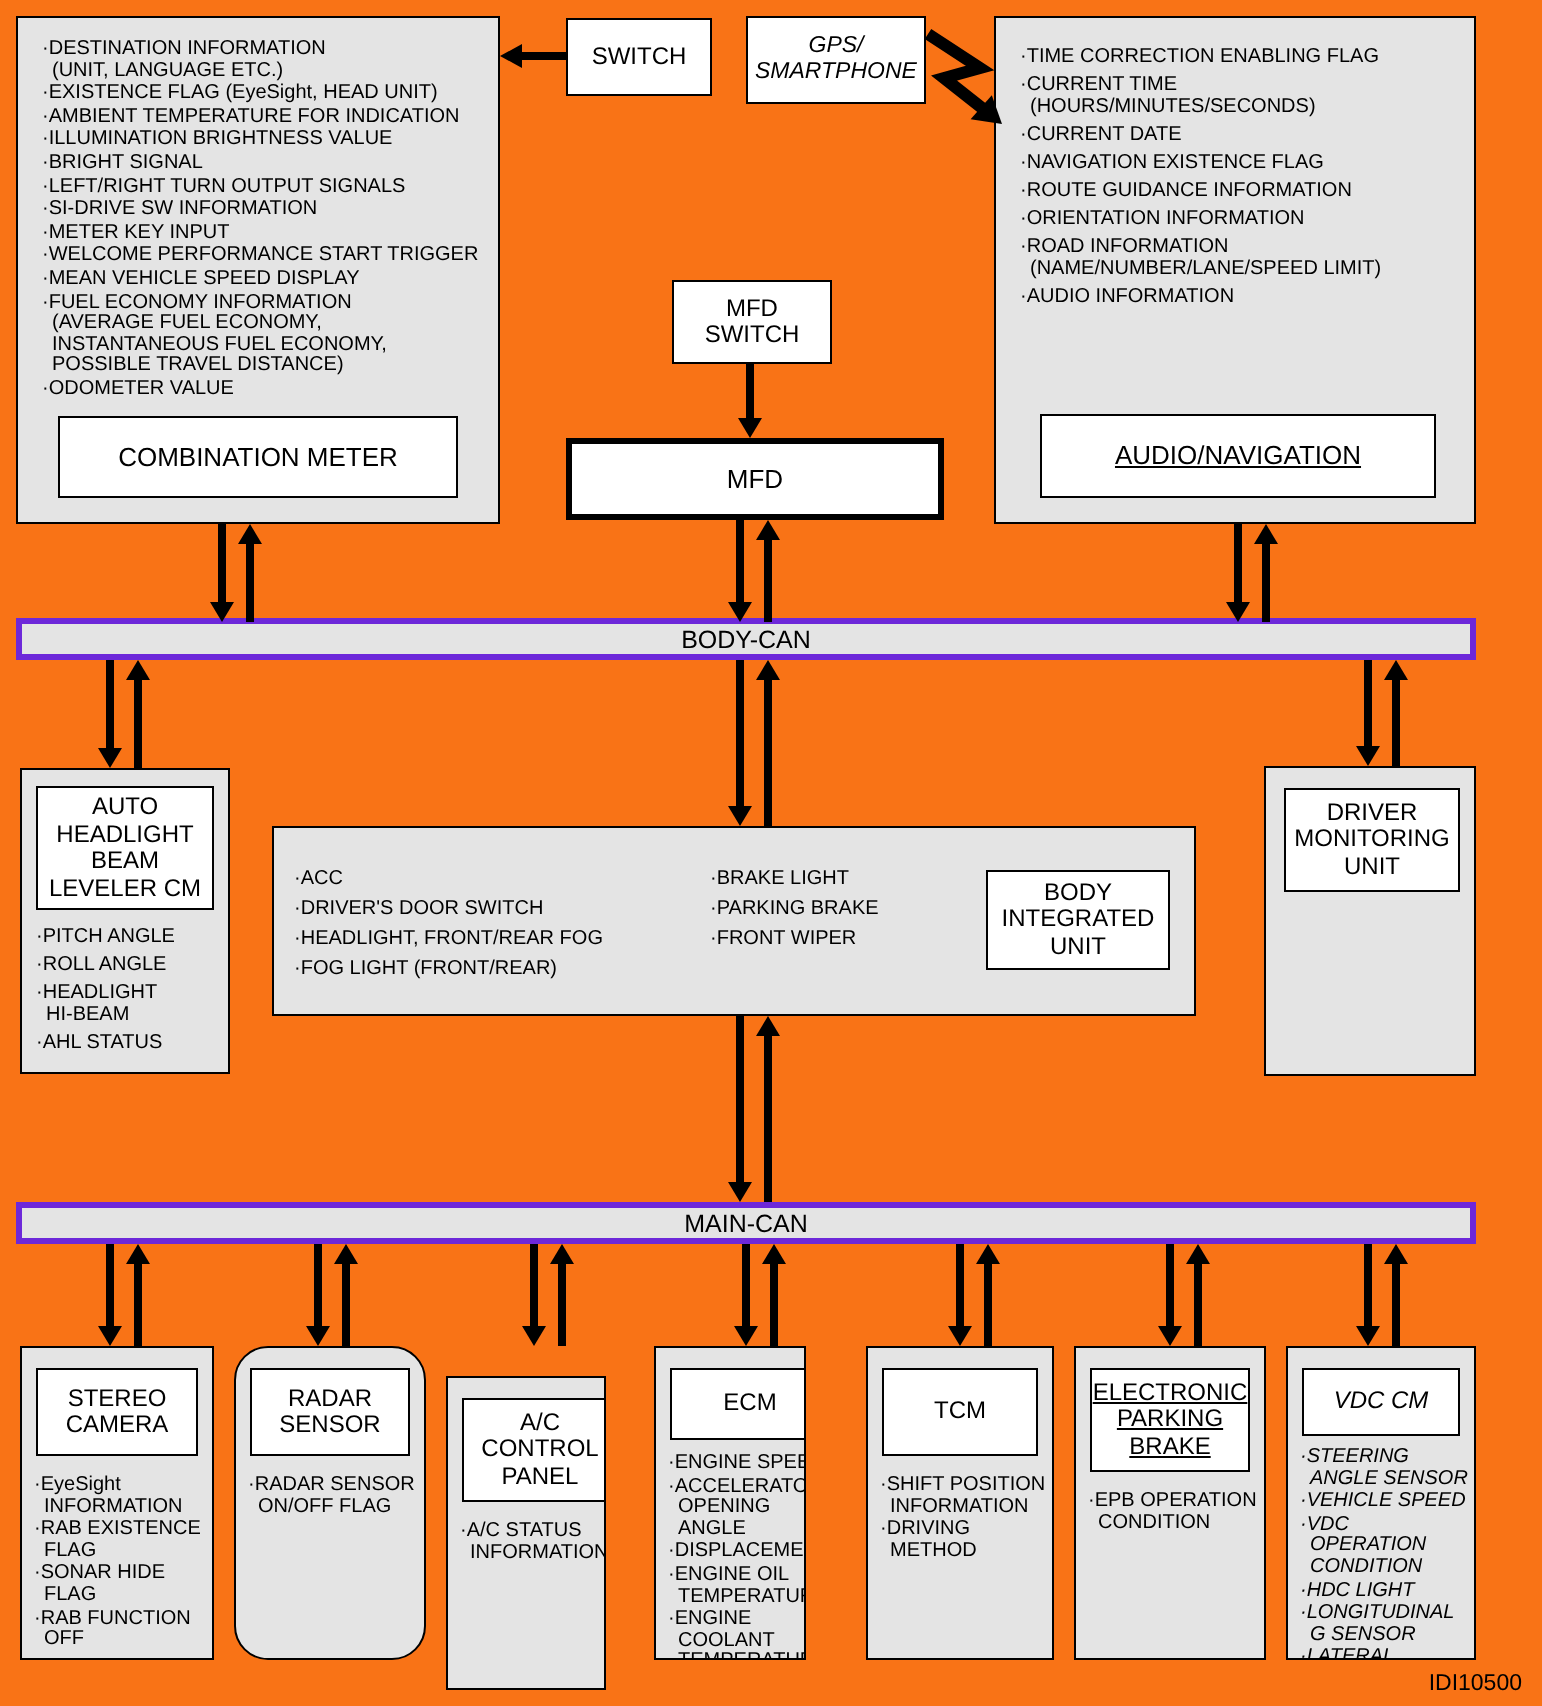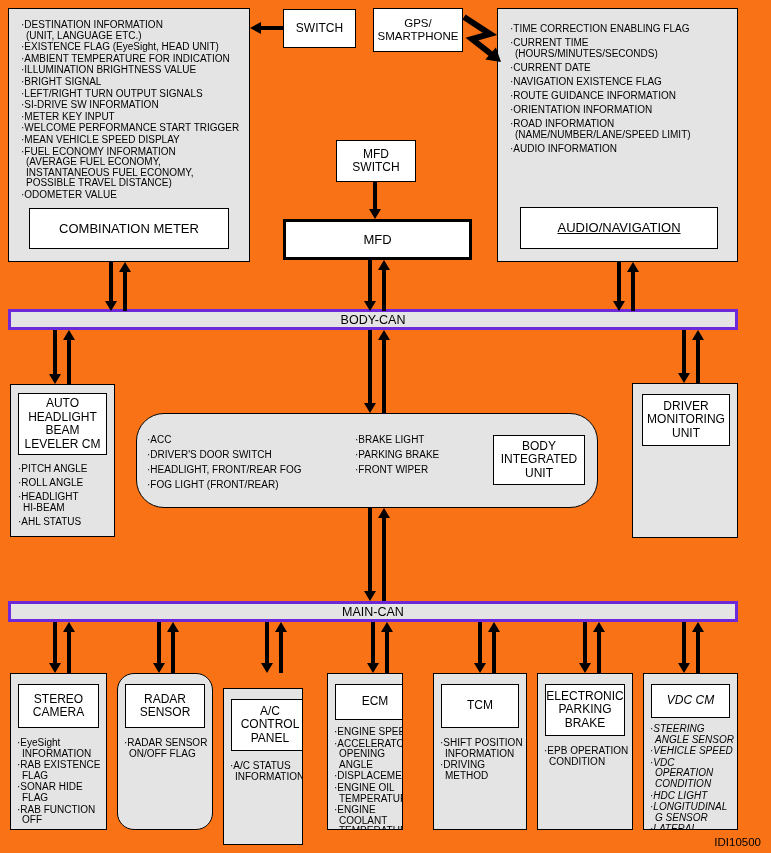--- a/index.html
+++ b/index.html
@@ -65,21 +65,21 @@
 (AVERAGE FUEL ECONOMY,
 INSTANTANEOUS FUEL ECONOMY,
 POSSIBLE TRAVEL DISTANCE)</div>
         <div class="li">ODOMETER VALUE</div>
       </div>
     <div class="wbox big" style="left:20px; bottom:12px; width:200px; height:41px;">COMBINATION METER</div>
   </div>
 
   <div class="wbox" style="left:283px; top:9px; width:73px; height:39px;">SWITCH</div>
 
-  <div class="wbox" style="left:373px; top:8px; width:90px; height:44px; font-size:11.5px; line-height:13px;">GPS/
+  <div class="wbox" style="left:373px; top:8px; width:90px; height:44px; font-size:11.5px; line-height:13px;font-style:italic;">GPS/
 SMARTPHONE</div>
 
   <div class="gbox" style="left:497px; top:8px; width:241px; height:254px;">
     <div class="list" style="left:12px; top:14px; width:222px;">
         <div class="li">TIME CORRECTION ENABLING FLAG</div>
         <div class="li">CURRENT TIME (HOURS/MINUTES/SECONDS)</div>
         <div class="li">CURRENT DATE</div>
         <div class="li">NAVIGATION EXISTENCE FLAG</div>
         <div class="li">ROUTE GUIDANCE INFORMATION</div>
         <div class="li">ORIENTATION INFORMATION</div>
@@ -119,21 +119,21 @@
 LEVELER CM</div>
     <div class="list" style="left:7px; top:78px; width:94px;">
         <div class="li">PITCH ANGLE</div>
         <div class="li">ROLL ANGLE</div>
         <div class="li">HEADLIGHT
 HI-BEAM</div>
         <div class="li">AHL STATUS</div>
       </div>
   </div>
 
-  <div class="gbox" style="left:136px; top:413px; width:462px; height:95px;border-radius:28px;">
+  <div class="gbox" style="left:136px; top:413px; width:462px; height:95px;">
     <div class="list roomy" style="left:10px; top:20px; width:200px;">
         <div class="li">ACC</div>
         <div class="li">DRIVER'S DOOR SWITCH</div>
         <div class="li">HEADLIGHT, FRONT/REAR FOG</div>
         <div class="li">FOG LIGHT (FRONT/REAR)</div>
       </div>
     <div class="list roomy" style="left:218px; top:20px; width:160px;">
         <div class="li">BRAKE LIGHT</div>
         <div class="li">PARKING BRAKE</div>
         <div class="li">FRONT WIPER</div>
@@ -206,21 +206,21 @@
     <div class="wbox" style="left:7px; top:10px; width:78px; height:44px;">TCM</div>
     <div class="list compact" style="left:6px; top:64px; width:84px;">
         <div class="li">SHIFT POSITION
 INFORMATION</div>
         <div class="li">DRIVING
 METHOD</div>
       </div>
   </div>
 
   <div class="gbox" style="left:537px; top:673px; width:96px; height:157px;">
-    <div class="wbox" style="left:7px; top:10px; width:80px; height:52px;">ELECTRONIC
+    <div class="wbox" style="left:7px; top:10px; width:80px; height:52px;text-decoration:underline;">ELECTRONIC
 PARKING
 BRAKE</div>
     <div class="list compact" style="left:6px; top:72px; width:86px;">
         <div class="li">EPB OPERATION
 CONDITION</div>
       </div>
   </div>
 
   <div class="gbox" style="left:643px; top:673px; width:95px; height:157px;font-style:italic;">
     <div class="wbox" style="left:7px; top:10px; width:79px; height:34px;">VDC CM</div>

